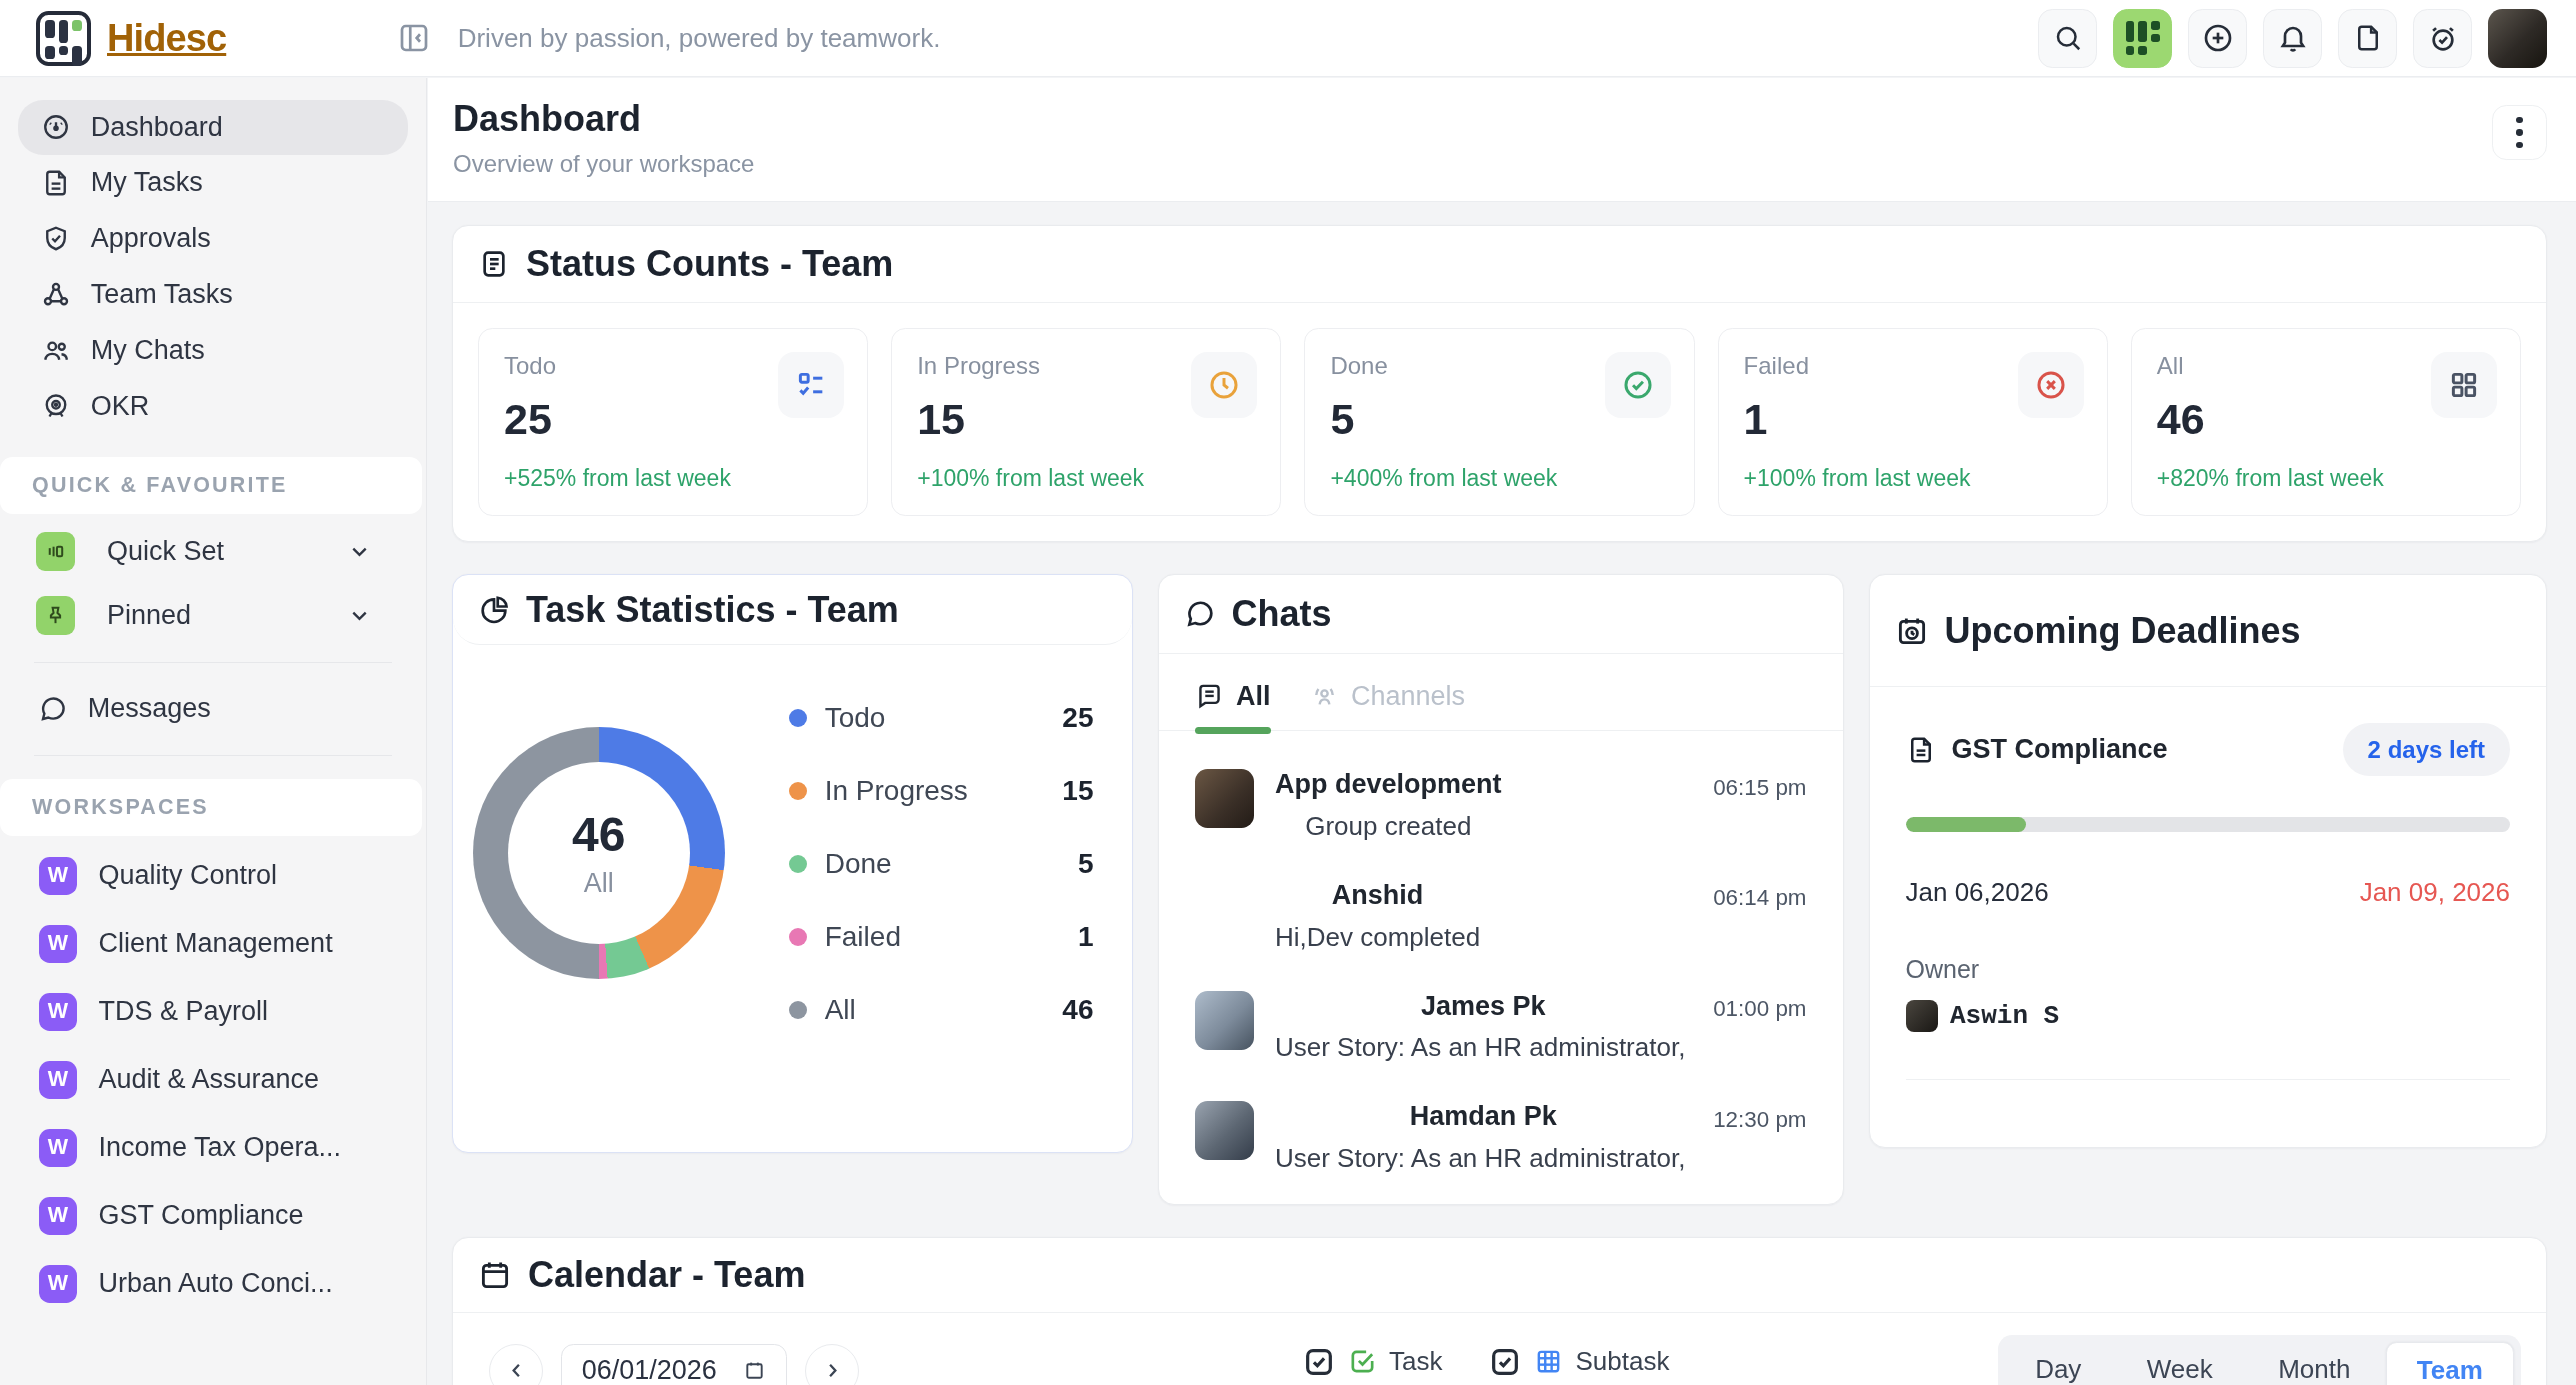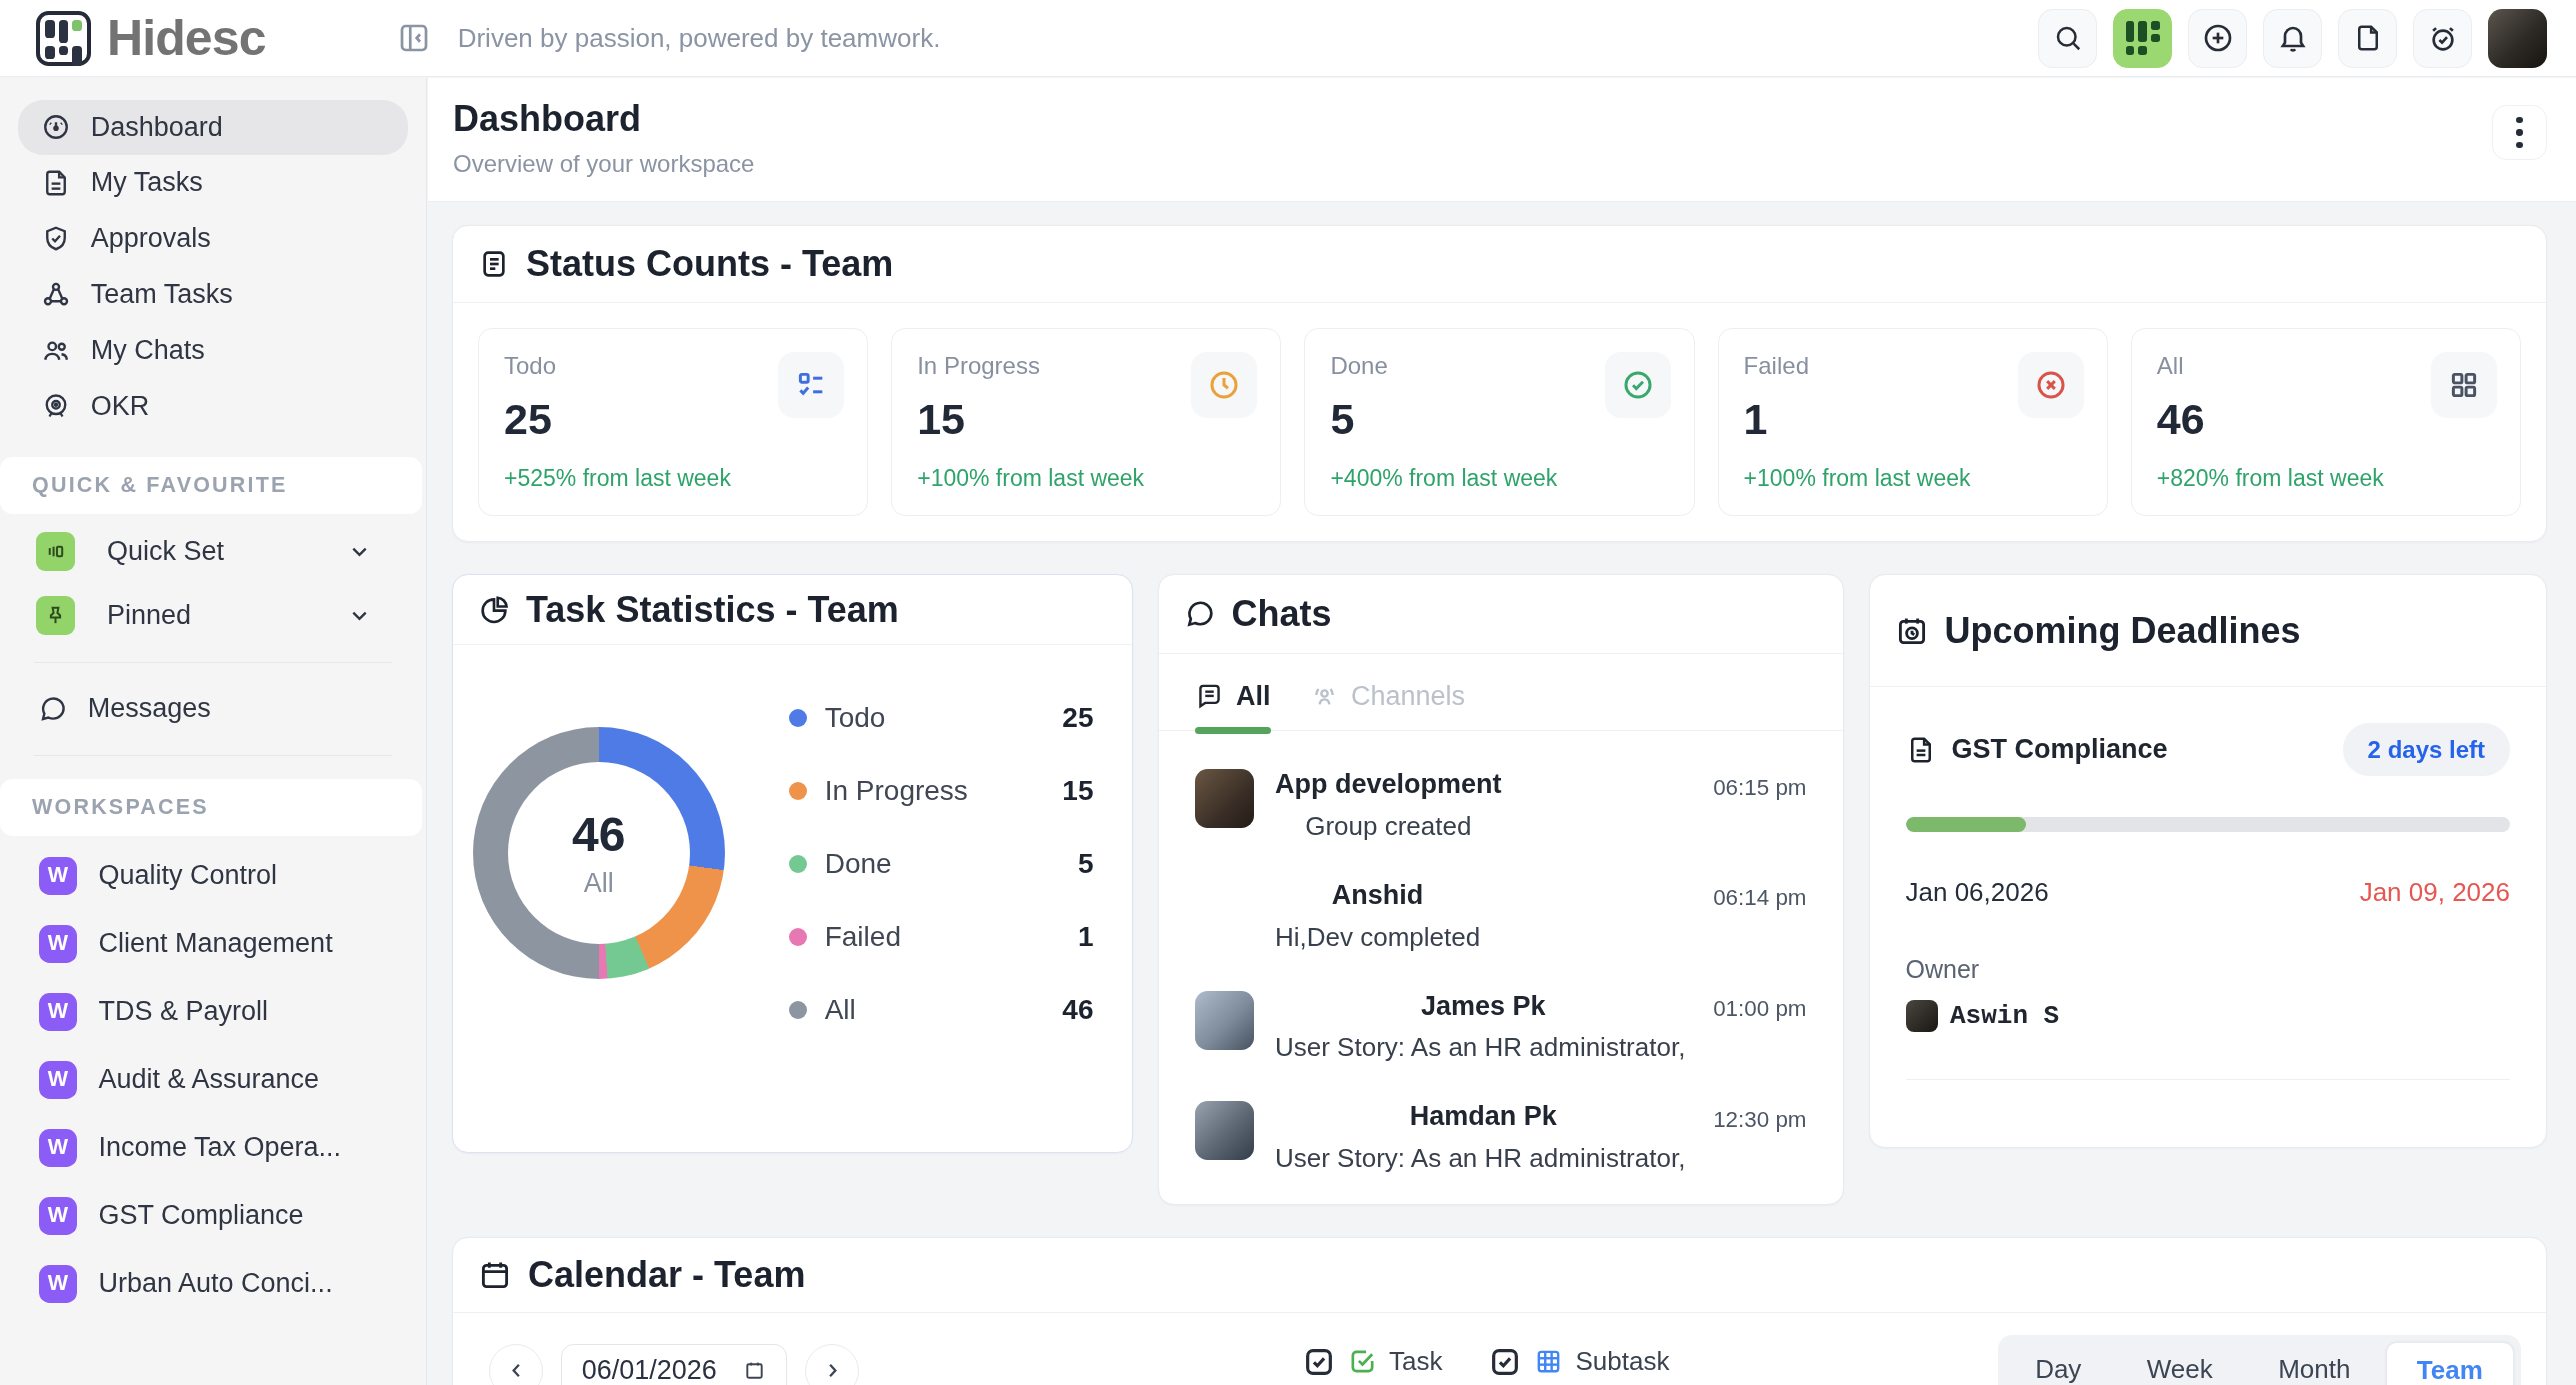--- a/index.html
+++ b/index.html
@@ -7,21 +7,21 @@
     font-family:"Liberation Sans", sans-serif; background:#f3f4f6; color:#20262f; }
 
   
   .topbar { position:absolute; top:0; left:0; width:2576px; height:77px; background:#fff;
     border-bottom:0.9px solid #ebedf0; display:flex; align-items:center; z-index:9; }
   .brand { display:flex; align-items:center; gap:16px; padding-left:36px; width:374px; }
   .logo-box { width:55px; height:55px; border:4.5px solid #252b39; border-radius:12.5px; background:#fff;
     display:grid; grid-template-columns:1fr 1fr 1fr; gap:3.6px; padding:5.4px; }
   .logo-box i { display:block; border-radius:3.6px; background:#2b3242; }
   .logo-box i.g { background:#7cc36a; }
-  .brand-name { font-size:50px; font-weight:bold; color:#737373; letter-spacing:-0.9px; }
+  .brand-name { font-size:38px; font-weight:bold; color:#a16207; letter-spacing:-0.9px;text-decoration:underline; }
   .tagline-wrap { display:flex; align-items:center; gap:23px; margin-left:19.7px; }
   .collapse-btn { width:41px; height:41px; display:flex; align-items:center; justify-content:center; cursor:pointer; }
   .tagline { font-size:26px; color:#8a94a3; }
   .top-actions { margin-left:auto; display:flex; align-items:center; gap:16px; padding-right:29px; }
   .icon-btn { width:59px; height:59px; border-radius:14.3px; background:#f8f9fa; border:0.9px solid #ebedf0;
     display:flex; align-items:center; justify-content:center; cursor:pointer; }
   .icon-btn.green { background:#9cd871; border-color:#9cd871; }
   .tiles { display:grid; grid-template-columns:1fr 1fr 1fr; gap:3.6px; width:34px; height:34px; }
   .tiles i { background:#1d4f25; border-radius:2.7px; }
   .tiles i:nth-child(1){ grid-row:span 2; } .tiles i:nth-child(2){ grid-row:span 2; }
@@ -73,21 +73,21 @@
   .stat-card { flex:1; border:0.9px solid #edeef1; border-radius:14.3px; padding:23px 25px; position:relative; background:#fff; }
   .stat-label { font-size:24px; color:#87909f; }
   .stat-value { font-size:43px; font-weight:bold; color:#222936; margin-top:14.3px; }
   .stat-delta { font-size:23px; color:#2ea36a; margin-top:21.5px; }
   .stat-ic { position:absolute; right:23px; top:23px; width:66px; height:66px; background:#f6f7f9;
     border-radius:16px; display:flex; align-items:center; justify-content:center; }
 
   
   .mid-row { display:flex; gap:25px; margin-top:32px; align-items:flex-start; }
   .task-panel { width:682px; height:579px; border-color:#dbe2f6; }
-  .task-panel .panel-head { height:70px; }
+  .task-panel .panel-head { height:70px;border-radius:27px; }
   .task-body { display:flex; padding:82px 38px 0 19.7px; align-items:flex-start; }
   .donut { width:252px; height:252px; border-radius:50%; position:relative; flex:none; }
   .donut-hole { position:absolute; inset:35px; background:#fff; border-radius:50%;
     display:flex; flex-direction:column; align-items:center; justify-content:center; }
   .donut-num { font-size:48px; font-weight:bold; color:#222936; }
   .donut-cap { font-size:27px; color:#87909f; margin-top:5.4px; }
   .legend { flex:1; margin-left:64px; margin-top:-25px; }
   .legend-row { display:flex; align-items:center; gap:18px; margin-top:41px; }
   .legend-row:first-child { margin-top:0; }
   .legend-dot { width:18px; height:18px; border-radius:50%; flex:none; }

